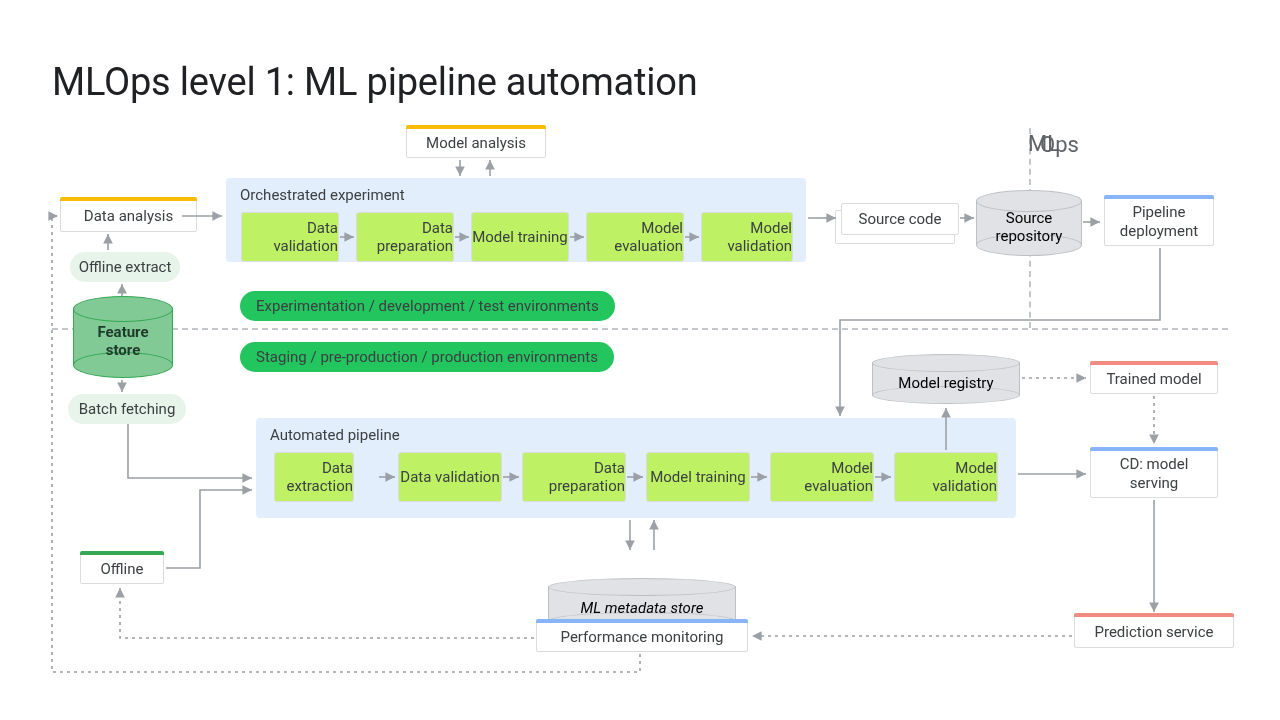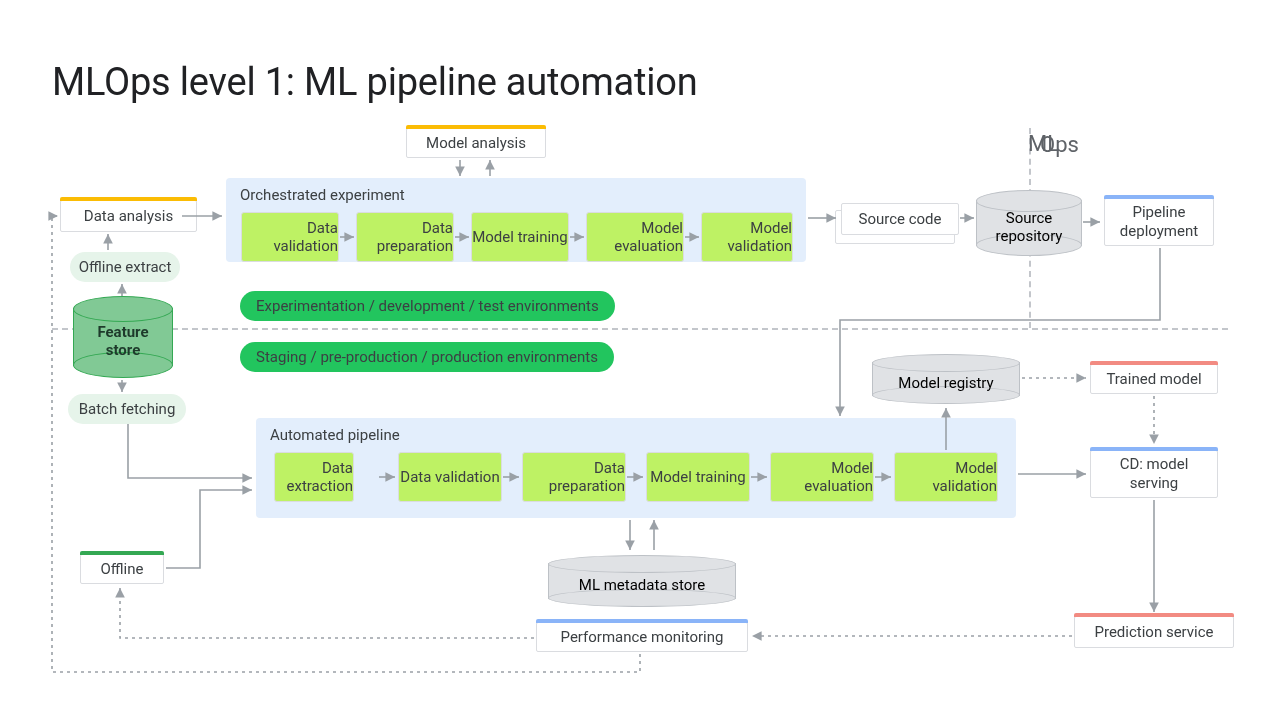--- a/index.html
+++ b/index.html
@@ -195,21 +195,21 @@
     <div class="bot" style="bottom:0; height:16px;"></div>
     <div class="top" style="top:0; height:16px;"></div>
     <div class="label">Model registry</div>
   </div>
 
   <div class="box topbar accent-blue" style="left:1090px; top:450px; width:128px; height:48px; white-space:pre-line;">CD: model
 serving</div>
 
   <div class="box topbar accent-red" style="left:1090px; top:364px; width:128px; height:30px;">Trained model</div>
 
-  <div class="cyl cyl-gray" style="left:548px; top:555px; width:188px; height:52px;">
+  <div class="cyl cyl-gray" style="left:548px; top:578px; width:188px; height:52px;font-style:italic;">
     <div class="body" style="top:8px; bottom:8px;"></div>
     <div class="bot" style="bottom:0; height:16px;"></div>
     <div class="top" style="top:0; height:16px;"></div>
     <div class="label">ML metadata store</div>
   </div>
 
   <div class="box topbar accent-red" style="left:1074px; top:616px; width:160px; height:32px;">Prediction service</div>
 
   <div class="box topbar accent-blue" style="left:536px; top:622px; width:212px; height:30px;">Performance monitoring</div>
 

